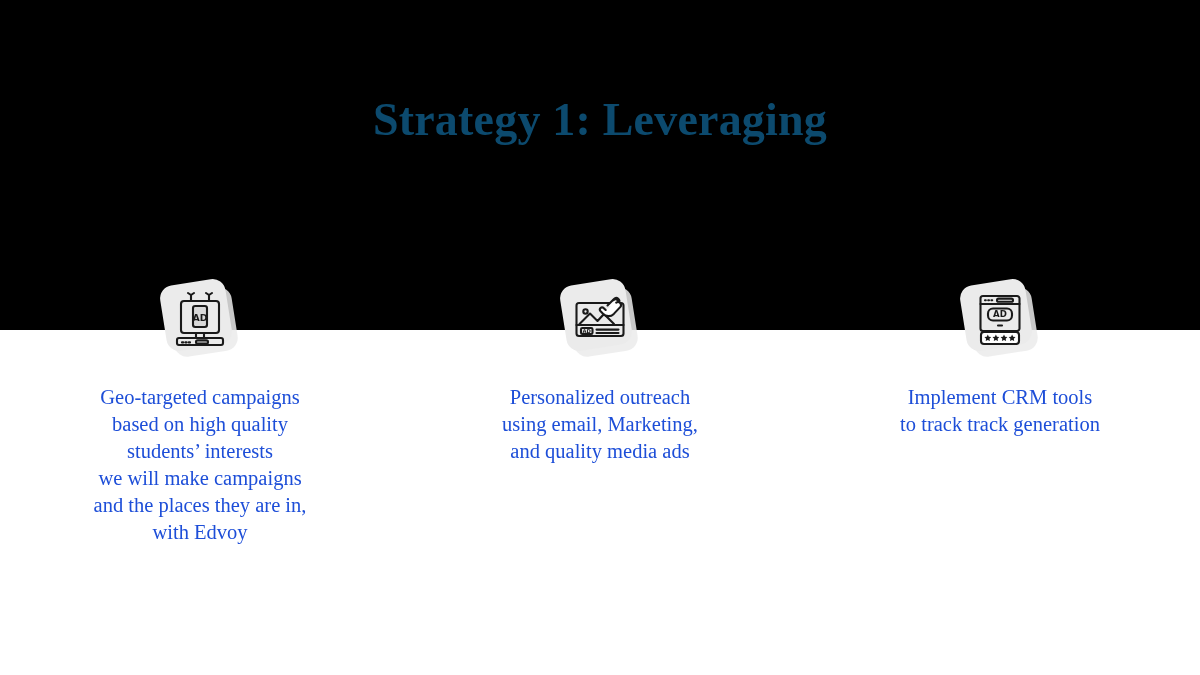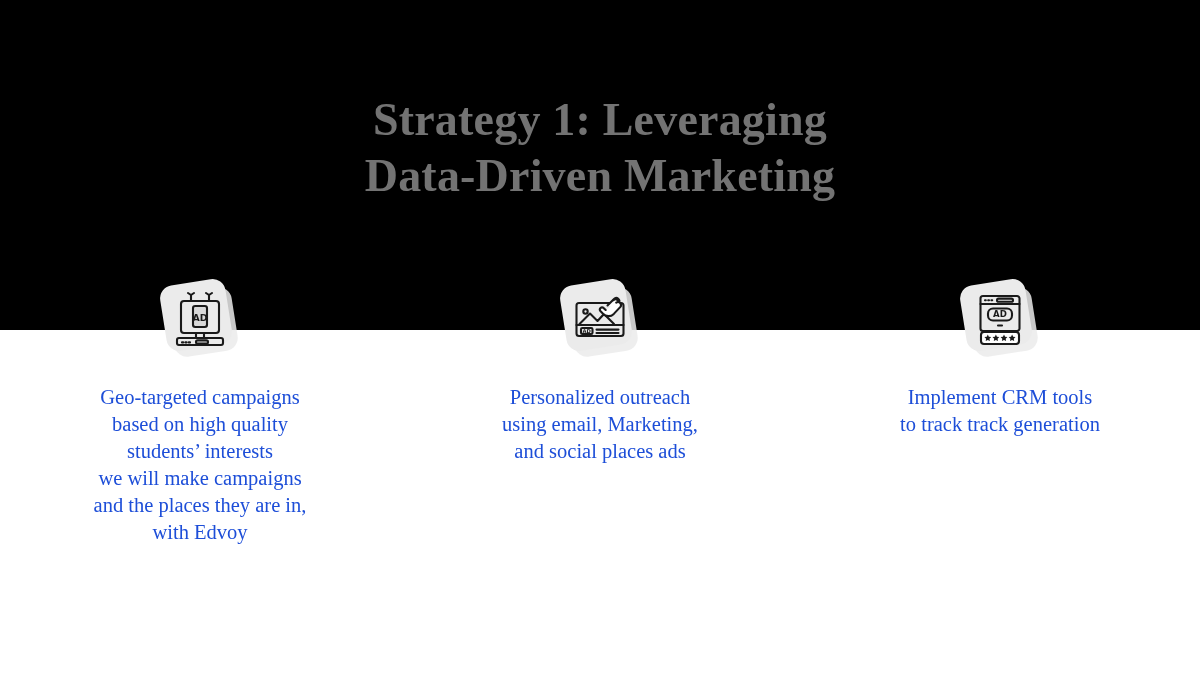--- a/index.html
+++ b/index.html
@@ -25,21 +25,21 @@
   
   .title-wrap {
     position:absolute;
     left:0; top:92px;
     width:1200px;
     text-align:center;
     z-index:4;
   }
   .title-line {
     display:block;
-    color:#737373;
+    color:#0c4a6e;
     font-family:"Liberation Serif", "DejaVu Serif", serif;
     font-weight:bold;
     font-size:46px;
     line-height:56px;
     letter-spacing:0.2px;
   }
   
   .columns {
     position:absolute;
     left:0; top:282px;
@@ -97,21 +97,20 @@
 </style>
 </head>
 <body>
 
 <div class="slide">
 
   <div class="band"></div>
 
   <div class="title-wrap">
     <span class="title-line">Strategy 1: Leveraging</span>
-    <span class="title-line">Data-Driven Marketing</span>
   </div>
 
   <div class="columns">
 
     <div class="col">
       <div class="icon-tile">
         <div class="tile-bg2"></div>
         <div class="tile-bg"></div>
         <div class="tile-art">
           <svg viewBox="0 0 60 62" fill="none" stroke="#1a1a1a" stroke-width="2.1" stroke-linecap="round" stroke-linejoin="round">
@@ -168,21 +167,21 @@
               <path d="M43.4 13.2 a3 3 0 0 1 4.3 4.2 l-3.2 3.4" fill="#ffffff"></path>
               <path d="M46.2 15.7 a3 3 0 0 1 4.2 4.2 l-6.6 7 a7.5 7.5 0 0 1 -10.8 -0.2 l-2.6 -2.7
                        a2.2 2.2 0 0 1 3.1 -3.1 l2.2 2.1" fill="#ffffff"></path>
             </g>
           </svg>
         </div>
       </div>
       <div class="col-text">
         <span class="ln">Personalized outreach</span>
         <span class="ln">using email, Marketing,</span>
-        <span class="ln">and social places ads</span>
+        <span class="ln">and quality media ads</span>
       </div>
     </div>
 
     <div class="col">
       <div class="icon-tile">
         <div class="tile-bg2"></div>
         <div class="tile-bg"></div>
         <div class="tile-art">
           <svg viewBox="0 0 60 62" fill="none" stroke="#1a1a1a" stroke-width="2.1" stroke-linecap="round" stroke-linejoin="round">
 

